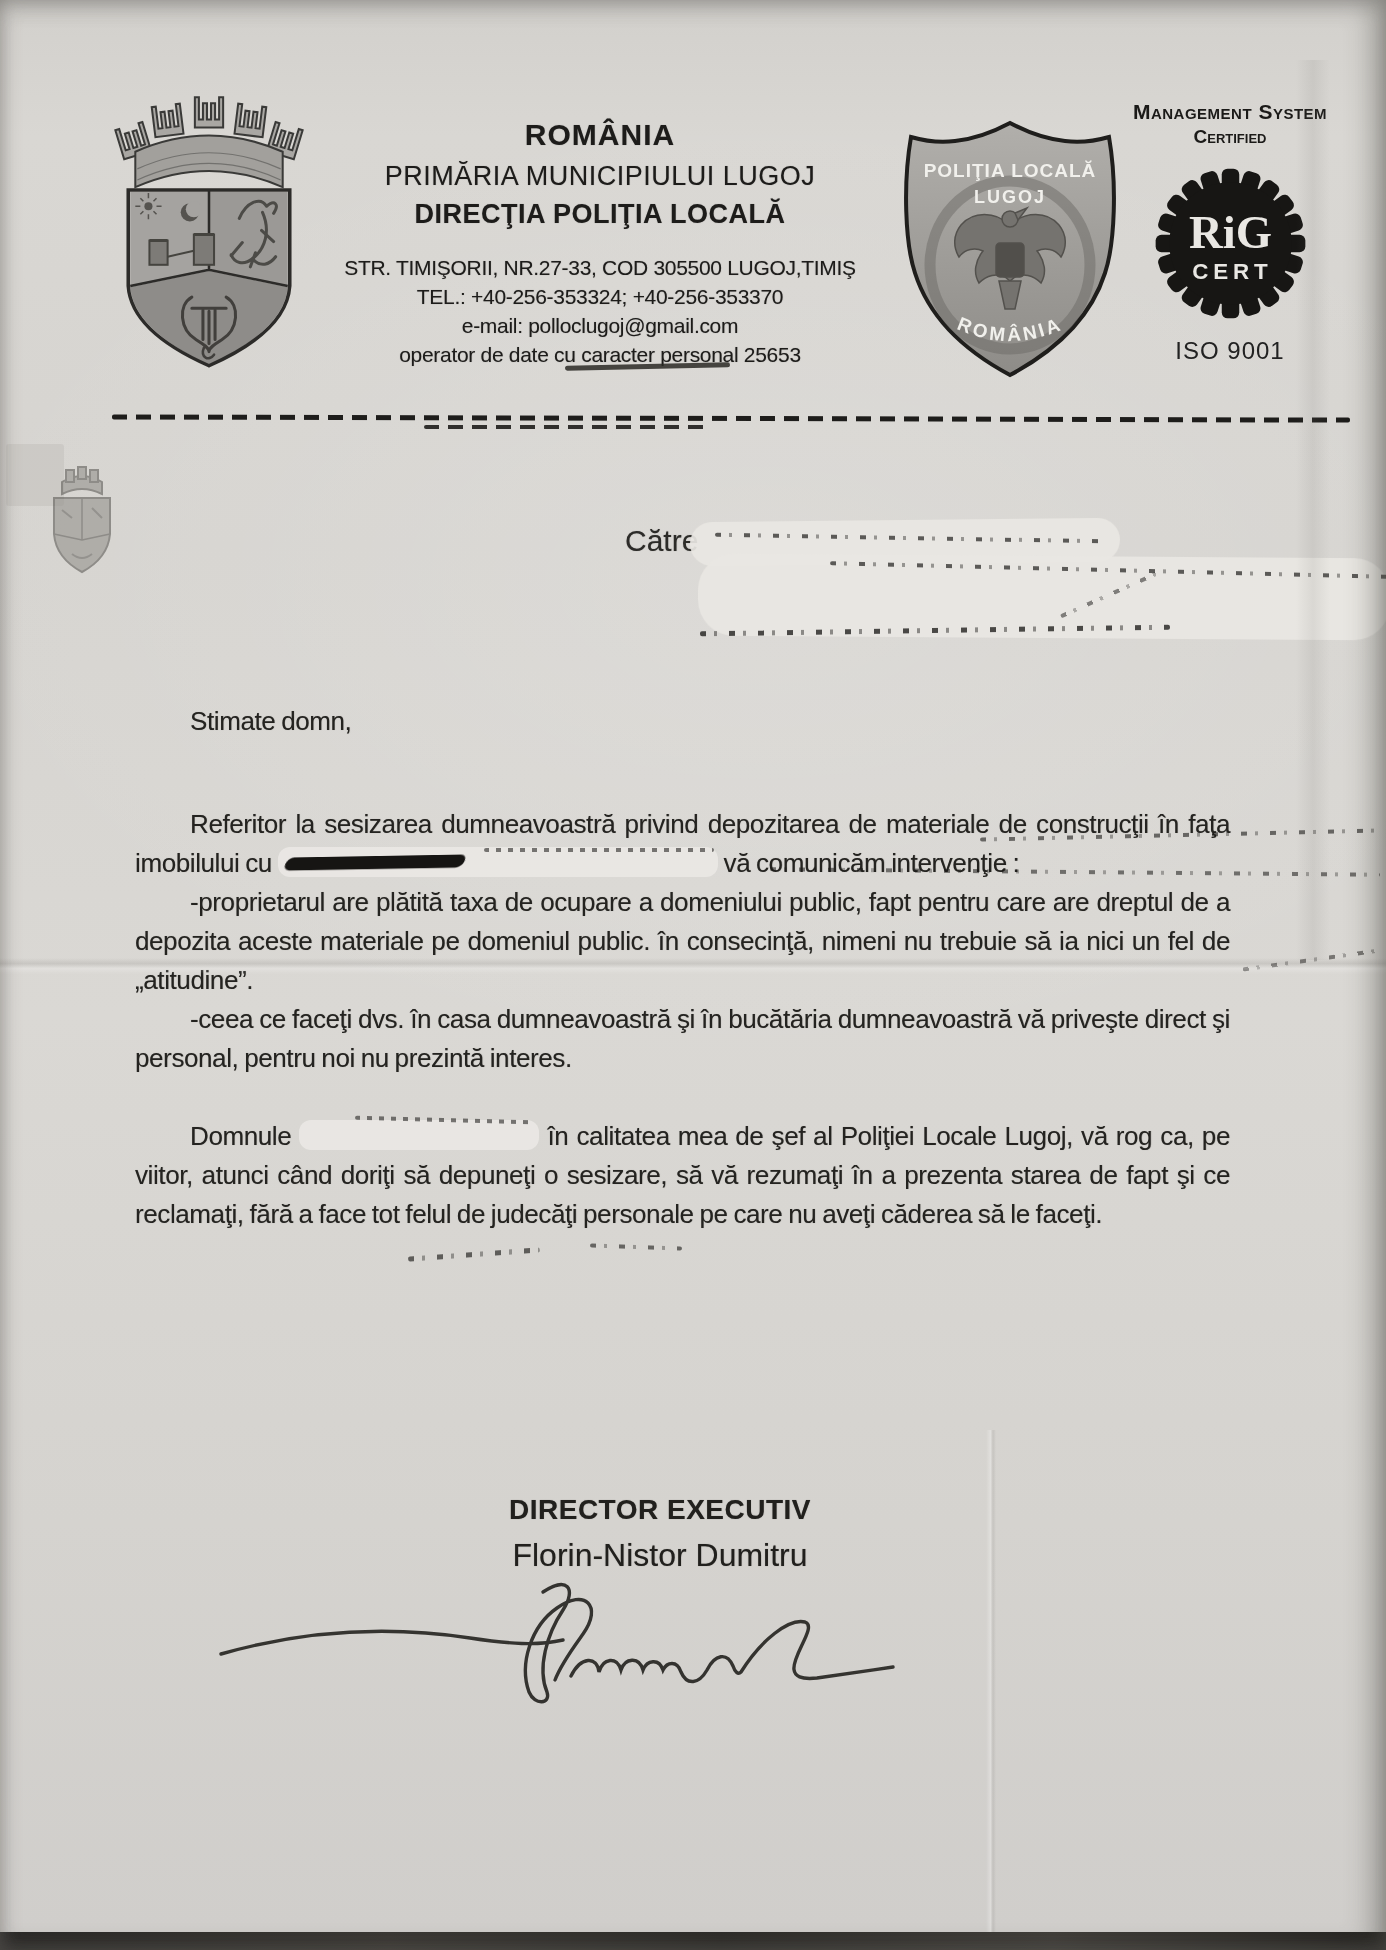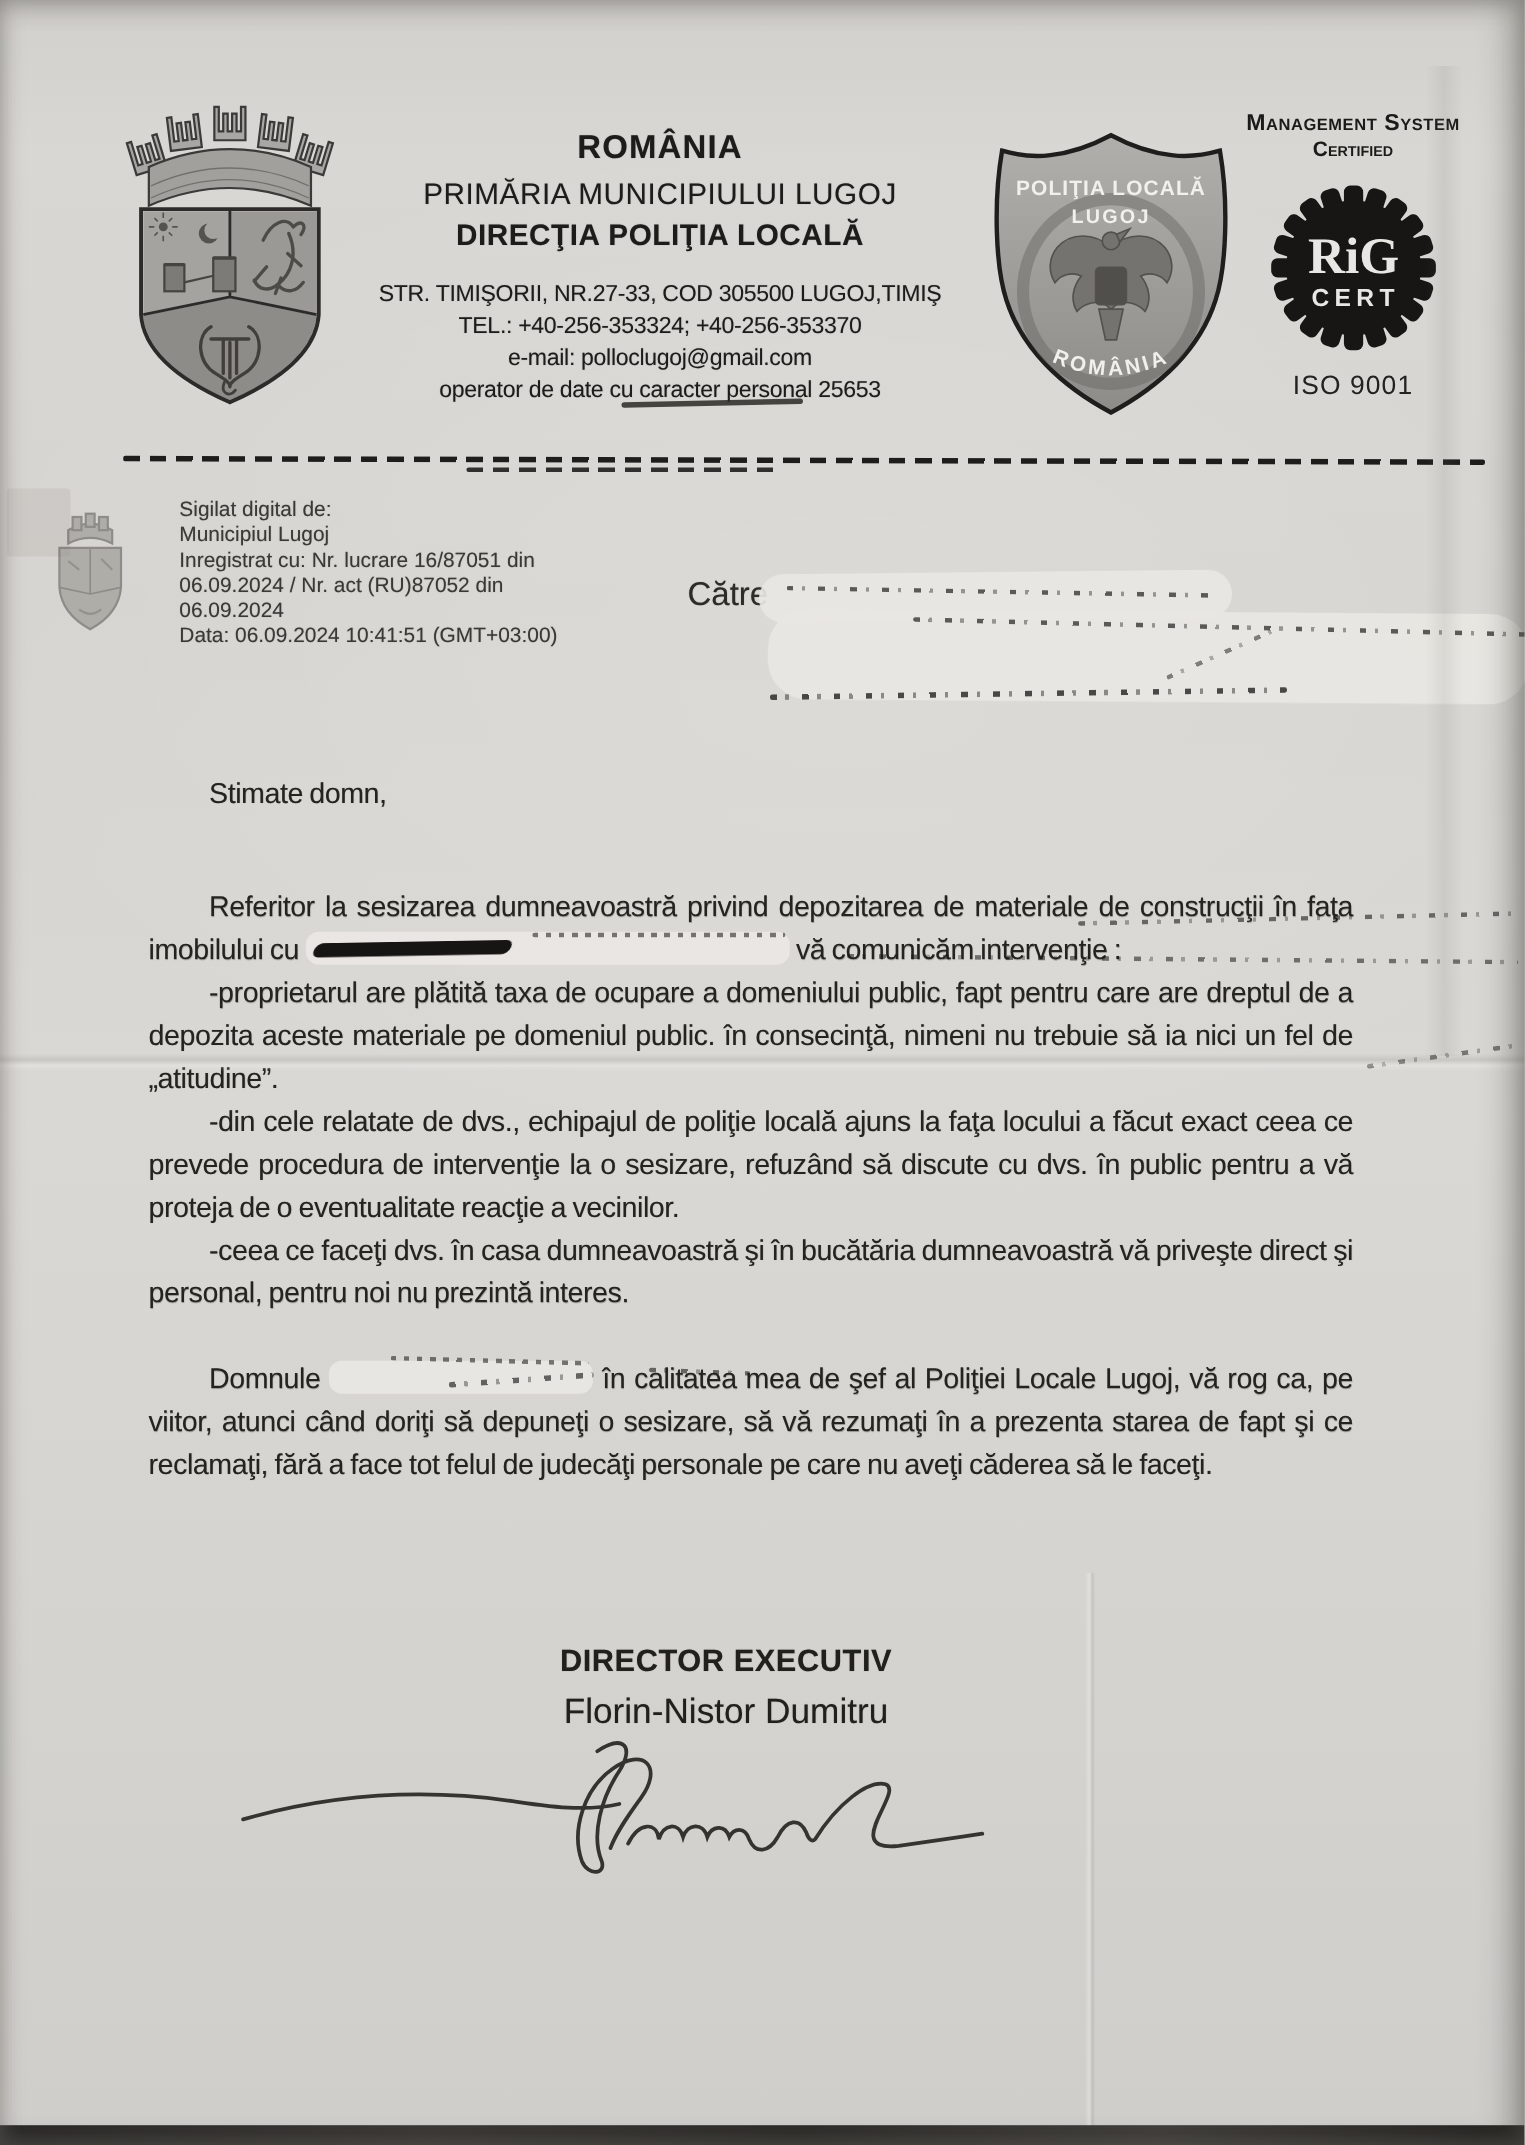--- a/index.html
+++ b/index.html
@@ -200,46 +200,37 @@
     <g fill="#8f8d88" stroke="#53514d" stroke-width="2">
       <path d="M20,20 Q40,8 60,20 L60,32 Q40,22 20,32 Z"></path>
       <rect x="24" y="8" width="8" height="12"></rect>
         <rect x="36" y="5" width="8" height="12"></rect>
         <rect x="48" y="8" width="8" height="12"></rect>
       <path d="M12,36 H68 V72 Q66,96 40,110 Q14,96 12,72 Z"></path>
     </g>
     <path d="M40,36 V78 M12,72 L40,78 L68,72" stroke="#53514d" stroke-width="1.5" fill="none"></path>
     <path d="M20,48 l10,8 M50,46 l10,10 M30,92 q10,8 20,0" stroke="#5e5c58" stroke-width="2" fill="none"></path>
   </svg>
-  <div class="abs seal-txt">
-    <div>Sigilat digital de:</div>
-    <div>Municipiul Lugoj</div>
-    <div>Inregistrat cu: Nr. lucrare 16/87051 din</div>
-    <div>06.09.2024 / Nr. act (RU)87052 din</div>
-    <div>06.09.2024</div>
-    <div>Data: 06.09.2024 10:41:51 (GMT+03:00)</div>
-  </div>
 
   <div class="abs catre">Către</div>
   <div class="abs blob blobA"></div>
   <div class="abs blob blobB"></div>
   <div class="abs speck sp1"></div>
   <div class="abs speck sp2"></div>
   <div class="abs speck sp3"></div>
   <div class="abs speck sp4"></div>
 
   <div class="abs body-txt">
     <p class="salut">Stimate domn,</p>
     <p>
       <span>Referitor la sesizarea dumneavoastră privind depozitarea de materiale de construcţii în faţa imobilului cu</span>
       <span class="inline-redact w440"><i class="smear"></i></span>
       <span>vă comunicăm intervenţie :</span>
     </p>
     <p>-proprietarul are plătită taxa de ocupare a domeniului public, fapt pentru care are dreptul de a depozita aceste materiale pe domeniul public. în consecinţă, nimeni nu trebuie să ia nici un fel de „atitudine”.</p>
-    <p>-din cele relatate de dvs., echipajul de poliţie locală ajuns la faţa locului a făcut exact ceea ce prevede procedura de intervenţie la o sesizare, refuzând să discute cu dvs. în public pentru a vă proteja de o eventualitate reacţie a vecinilor.</p>
     <p>-ceea ce faceţi dvs. în casa dumneavoastră şi în bucătăria dumneavoastră vă priveşte direct şi personal, pentru noi nu prezintă interes.</p>
     <p class="gap-top">
       <span>Domnule</span>
       <span class="inline-redact w240 r5"></span>
       <span>în calitatea mea de şef al Poliţiei Locale Lugoj, vă rog ca, pe viitor, atunci când doriţi să depuneţi o sesizare, să vă rezumaţi în a prezenta starea de fapt şi ce reclamaţi, fără a face tot felul de judecăţi personale pe care nu aveţi căderea să le faceţi.</span>
     </p>
   </div>
   <div class="abs speck sp5"></div>
   <div class="abs speck sp6"></div>
   <div class="abs speck sp7"></div>

